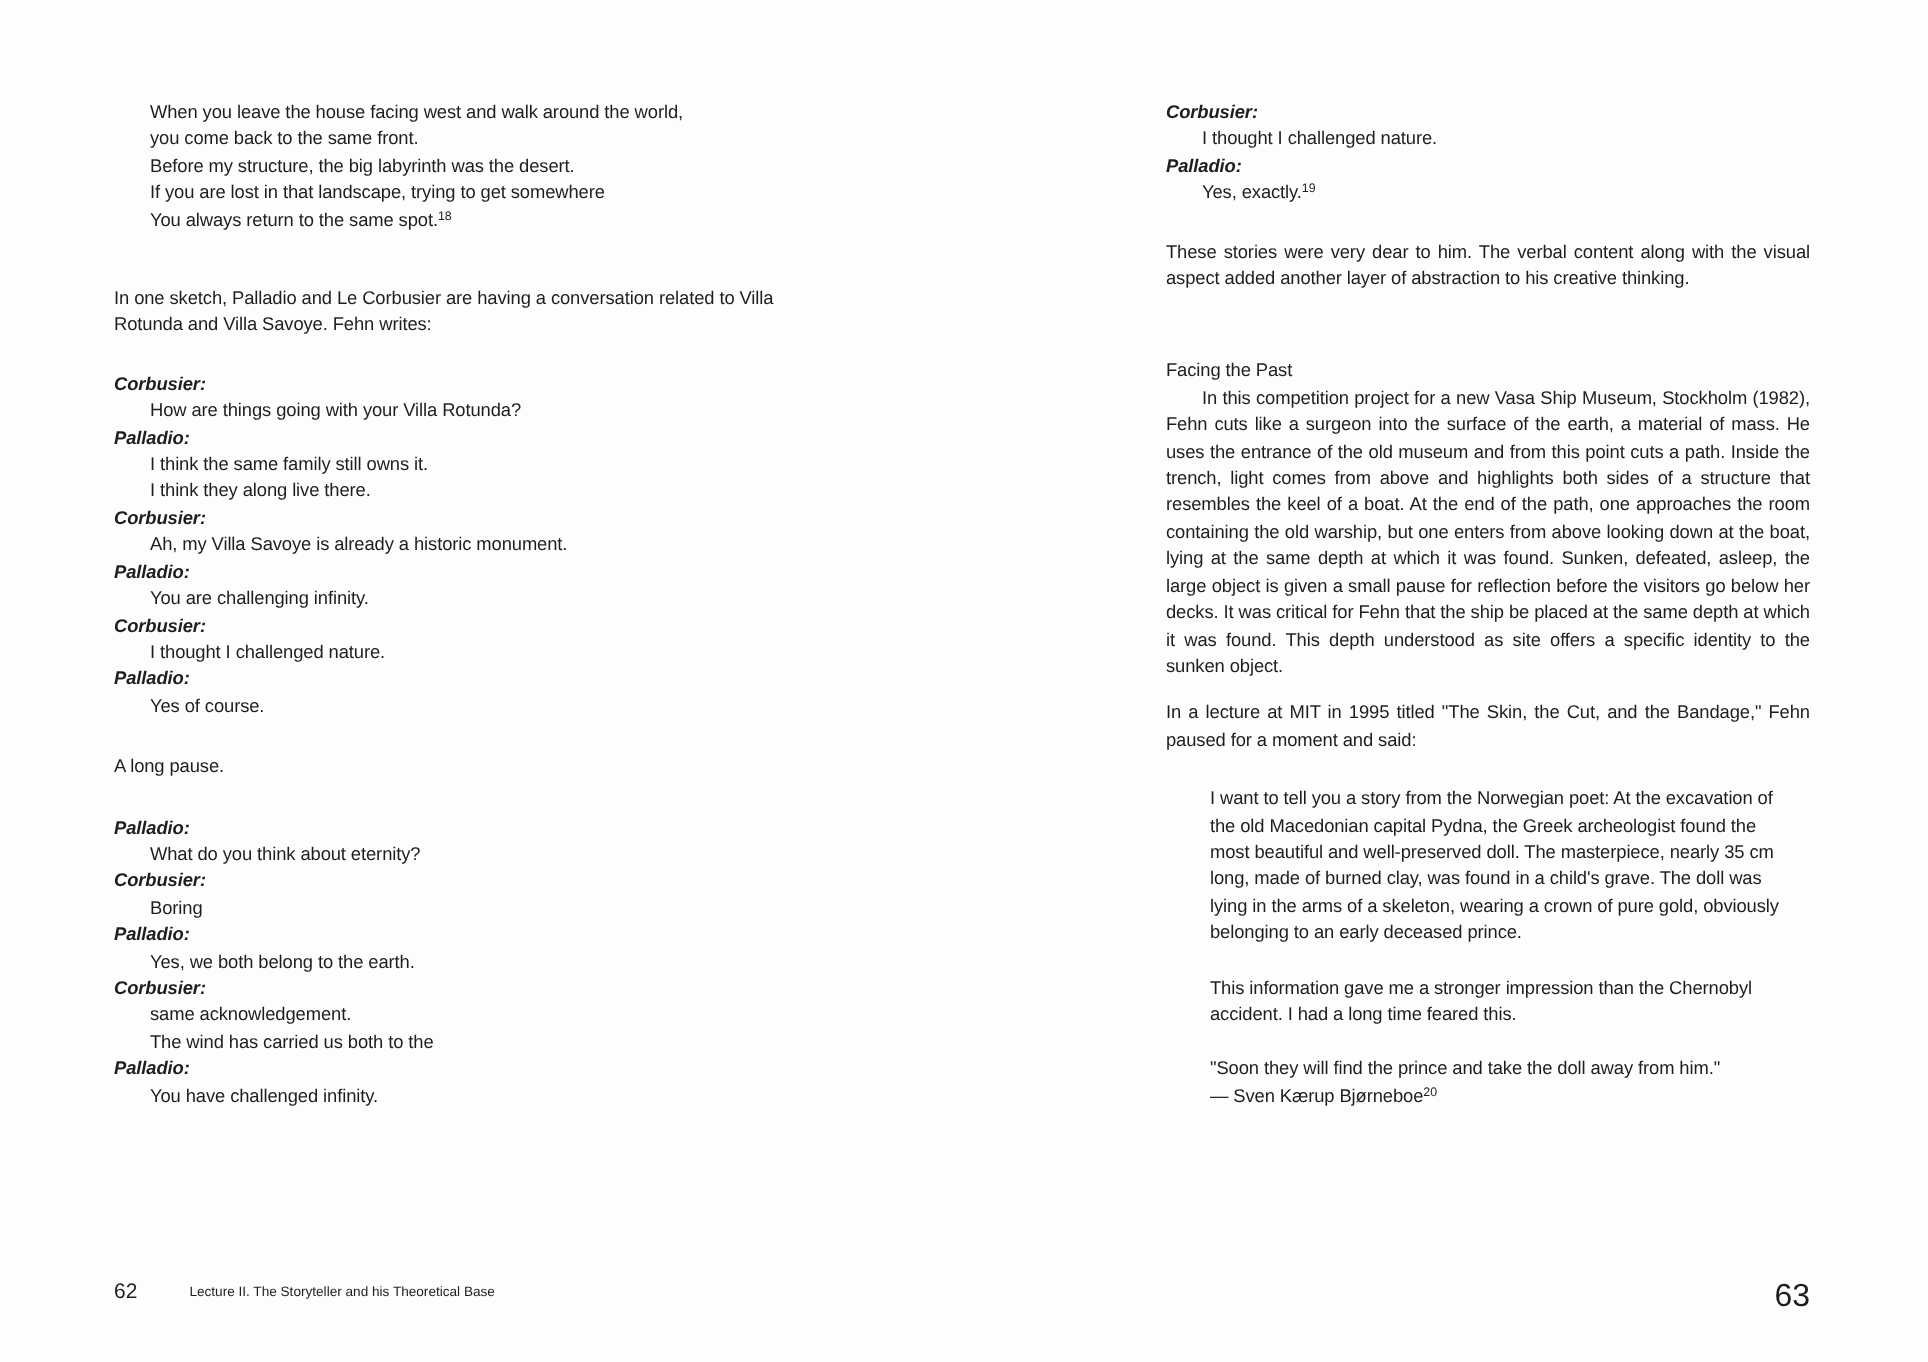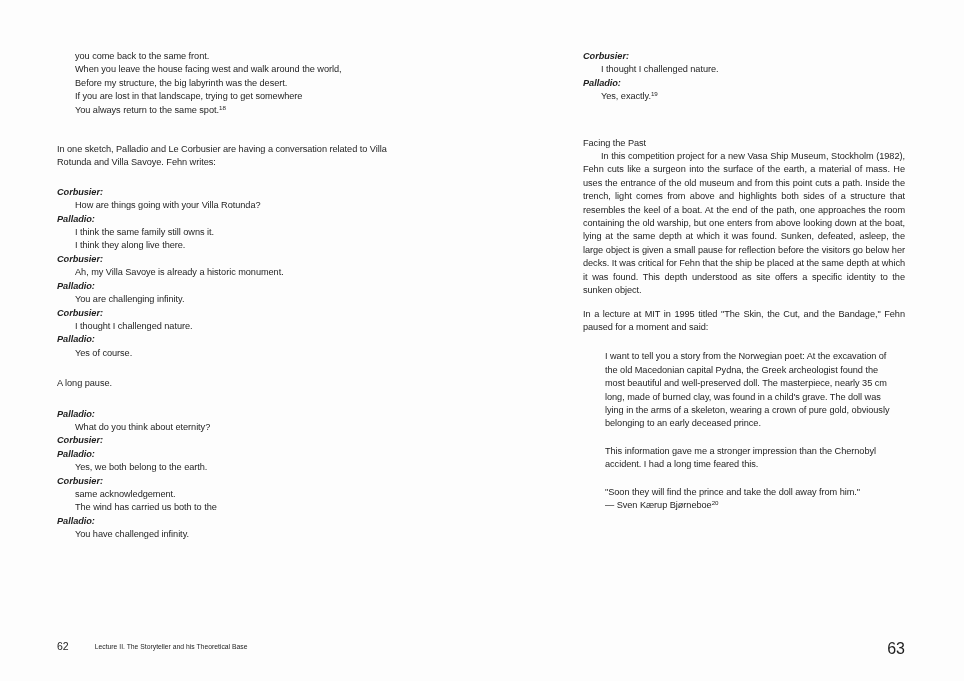--- a/index.html
+++ b/index.html
@@ -74,22 +74,22 @@
     text-align: right;
     font-size: 16px;
     letter-spacing: 0;
   }
 </style>
 </head>
 <body>
 
 <div class="page page-left">
   <div class="blockquote" id="left-quote">
+      <div class="q-line">When you leave the house facing west and walk around the world,</div>
       <div class="q-line">you come back to the same front.</div>
-      <div class="q-line">When you leave the house facing west and walk around the world,</div>
       <div class="q-line">Before my structure, the big labyrinth was the desert.</div>
       <div class="q-line">If you are lost in that landscape, trying to get somewhere</div>
       <div class="q-line">You always return to the same spot.<sup>18</sup></div>
     </div>
   <p class="para intro">In one sketch, Palladio and Le Corbusier are having a conversation related to Villa Rotunda and Villa Savoye. Fehn writes:</p>
   <div class="dialogue" id="dialogue1">
       <div class="speaker">Corbusier:</div>
       <div class="d-line">How are things going with your Villa Rotunda?</div>
       <div class="speaker">Palladio:</div>
       <div class="d-line">I think the same family still owns it.</div>
@@ -101,37 +101,39 @@
       <div class="speaker">Corbusier:</div>
       <div class="d-line">I thought I challenged nature.</div>
       <div class="speaker">Palladio:</div>
       <div class="d-line">Yes of course.</div>
     </div>
   <p class="para pause">A long pause.</p>
   <div class="dialogue" id="dialogue2">
       <div class="speaker">Palladio:</div>
       <div class="d-line">What do you think about eternity?</div>
       <div class="speaker">Corbusier:</div>
+      <div class="d-line">Boring</div>
       <div class="speaker">Palladio:</div>
       <div class="d-line">Yes, we both belong to the earth.</div>
       <div class="speaker">Corbusier:</div>
       <div class="d-line">same acknowledgement.</div>
       <div class="d-line">The wind has carried us both to the</div>
       <div class="speaker">Palladio:</div>
       <div class="d-line">You have challenged infinity.</div>
     </div>
 </div>
 
 <div class="page page-right">
   <div class="dialogue" id="dialogue3">
       <div class="speaker">Corbusier:</div>
       <div class="d-line">I thought I challenged nature.</div>
       <div class="speaker">Palladio:</div>
       <div class="d-line">Yes, exactly.<sup>19</sup></div>
     </div>
+  <p class="para justify para-stories">These stories were very dear to him. The verbal content along with the visual aspect added another layer of abstraction to his creative thinking.</p>
   <div class="section-heading">Facing the Past</div>
   <p class="para justify para-vasa">In this competition project for a new Vasa Ship Museum, Stockholm (1982), Fehn cuts like a surgeon into the surface of the earth, a material of mass. He uses the entrance of the old museum and from this point cuts a path. Inside the trench, light comes from above and highlights both sides of a structure that resembles the keel of a boat. At the end of the path, one approaches the room containing the old warship, but one enters from above looking down at the boat, lying at the same depth at which it was found. Sunken, defeated, asleep, the large object is given a small pause for reflection before the visitors go below her decks. It was critical for Fehn that the ship be placed at the same depth at which it was found. This depth understood as site offers a specific identity to the sunken object.</p>
   <p class="para justify para-mit">In a lecture at MIT in 1995 titled "The Skin, the Cut, and the Bandage," Fehn paused for a moment and said:</p>
   <div class="mit-quote" id="mit-quote">
       <p>I want to tell you a story from the Norwegian poet: At the excavation of the old Macedonian capital Pydna, the Greek archeologist found the most beautiful and well-preserved doll. The masterpiece, nearly 35 cm long, made of burned clay, was found in a child's grave. The doll was lying in the arms of a skeleton, wearing a crown of pure gold, obviously belonging to an early deceased prince.</p>
       <p>This information gave me a stronger impression than the Chernobyl accident. I had a long time feared this.</p>
       <p style="margin-bottom: 0px;">"Soon they will find the prince and take the doll away from him."</p>
       <div class="attribution">— Sven Kærup Bjørneboe<sup>20</sup></div>
     </div>
 </div>

